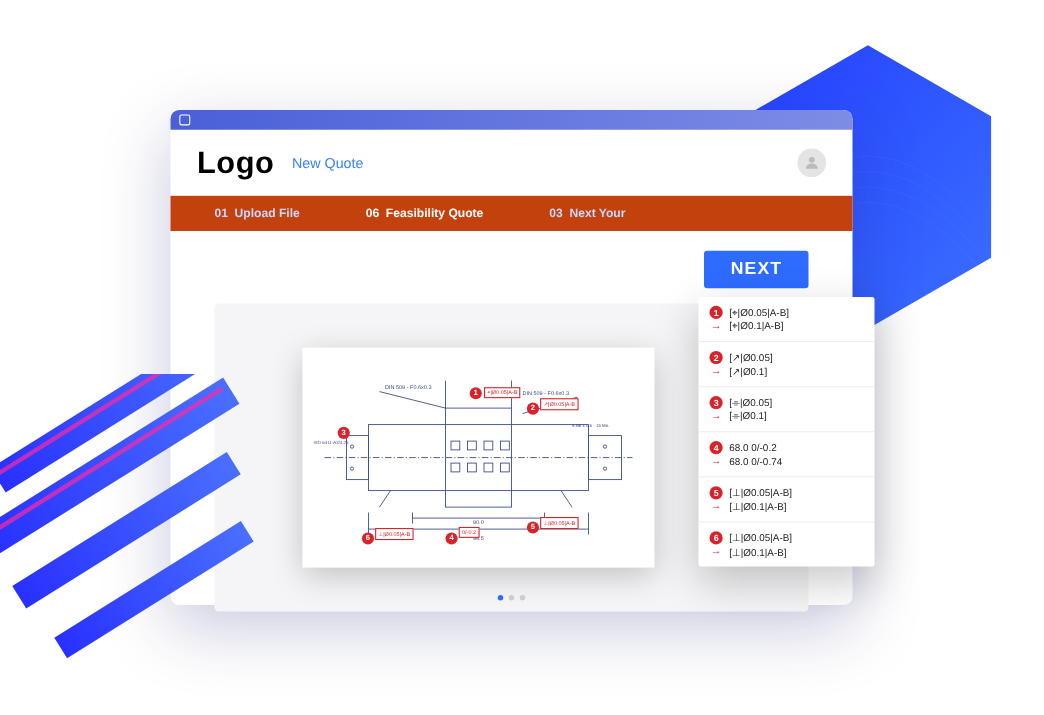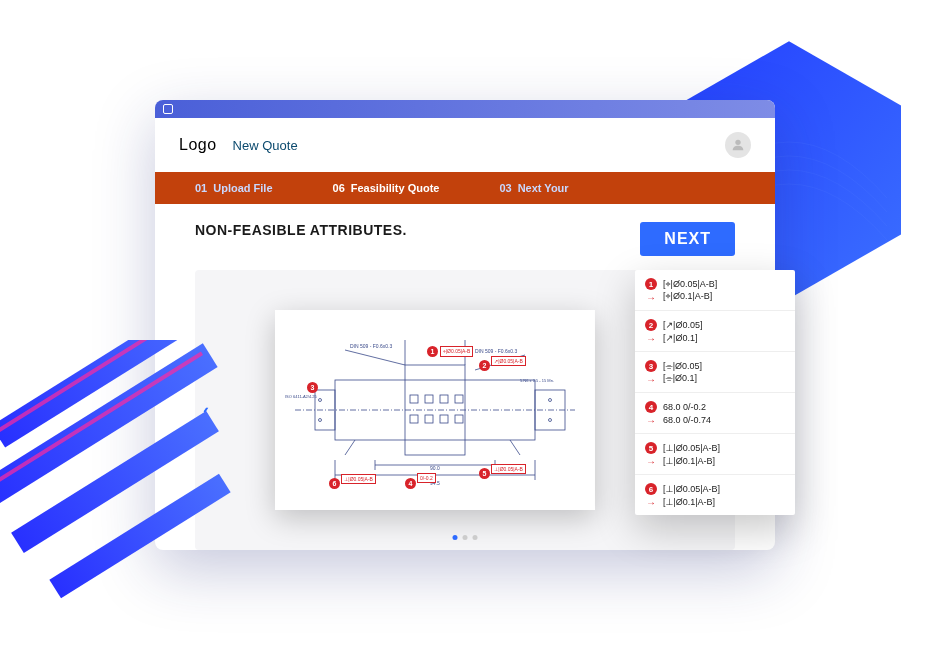--- a/index.html
+++ b/index.html
@@ -3,22 +3,22 @@
 <meta charset="utf-8">
 <style>
 *{margin:0;padding:0;box-sizing:border-box;font-family:Arial,Helvetica,sans-serif}
 body{width:949px;height:650px;background:#fff;position:relative;overflow:hidden}
 .hex-deco{position:absolute;top:30px;right:20px;width:280px;height:280px;z-index:0}
 .stripes-deco{position:absolute;left:-40px;top:340px;width:360px;height:280px;z-index:10;pointer-events:none}
 .app-window{position:absolute;left:155px;top:100px;width:620px;height:450px;background:#fff;border-radius:8px;box-shadow:0 20px 60px rgba(30,40,120,.25);overflow:visible;z-index:5}
 .titlebar{height:18px;background:linear-gradient(90deg,#4a5fd8 0%,#7e8ce6 100%);border-radius:8px 8px 0 0;display:flex;align-items:center;padding-left:8px}
 .titlebar-icon{width:10px;height:10px;border:1px solid #fff;border-radius:2px;display:inline-block}
 .header{display:flex;align-items:center;padding:14px 24px;gap:16px}
-.logo{font-weight:400;font-size:16px;letter-spacing:.5px}
-.page-title{font-size:13px;color:#0c4a6e}
+.logo{font-weight:700;font-size:28px;letter-spacing:.5px}
+.page-title{font-size:13px;color:#3b82f6}
 .avatar{margin-left:auto;width:26px;height:26px;border-radius:50%;background:#e4e4e4;display:flex;align-items:center;justify-content:center}
 .avatar svg{width:16px;height:16px;fill:#bbb}
 .step-bar{background:#c2410c;display:flex;gap:60px;padding:10px 40px}
 .step{font-size:11px;color:#c9d8ff;font-weight:600}
 .step-num{margin-right:6px}
 .step.active{color:#fff;font-weight:700}
 .content{padding:18px 40px 0 40px}
 .content-head{display:flex;justify-content:space-between;align-items:flex-start}
 .attr-title{font-size:14px;font-weight:900;letter-spacing:.5px;color:#1a1a1a}
 .attr-sub{font-size:8px;color:#777;margin-top:3px;max-width:340px}
@@ -77,21 +77,20 @@
       </div>
   </div>
   <div class="step-bar">
     <div class="step"><span class="step-num">01</span><span>Upload File</span></div>
     <div class="step active"><span class="step-num">06</span><span>Feasibility Quote</span></div>
     <div class="step"><span class="step-num">03</span><span>Next Your</span></div>
   </div>
   <div class="content">
     <div class="content-head">
       <div>
-        <div class="attr-title">NON-FEASIBLE ATTRIBUTES.</div>
       </div>
       <button class="next-btn">NEXT</button>
     </div>
     <div class="viewer">
       <div class="chev chev-left">‹</div>
       <div class="chev chev-right">›</div>
       <div class="drawing">
         <svg viewBox="0 0 320 200">
           <g stroke="#3a4a8a" stroke-width="0.8" fill="none">
             <rect x="60" y="70" width="200" height="60"></rect>

